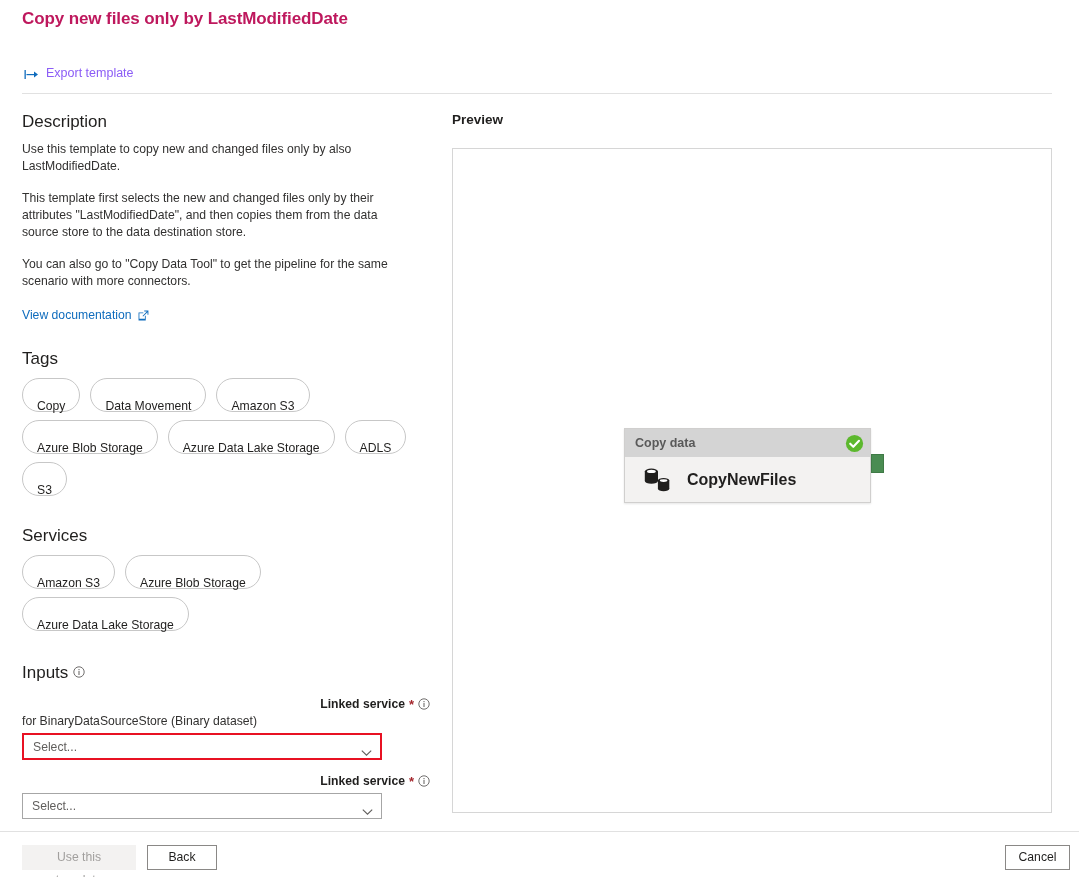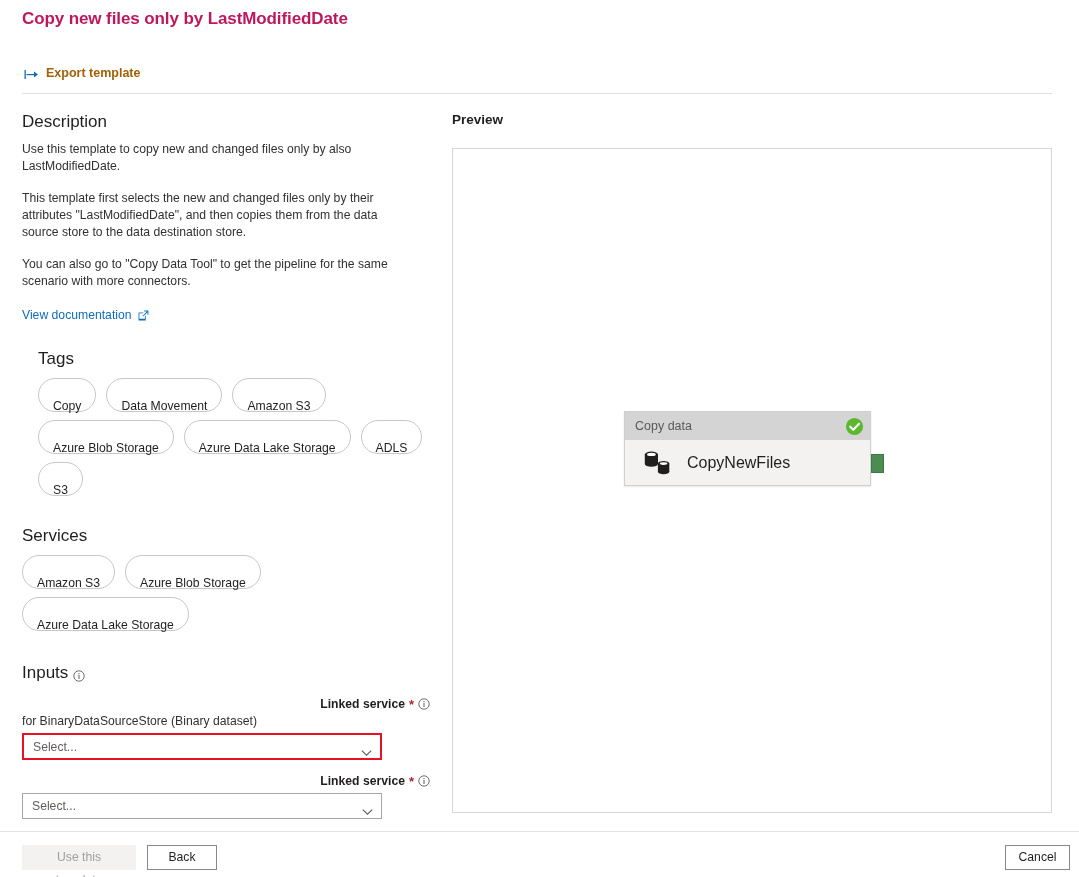--- a/index.html
+++ b/index.html
@@ -41,22 +41,21 @@
     cursor: pointer;
     padding: 2px 4px 2px 2px;
   }
   .cmd-icon {
     width: 15px;
     height: 13px;
     display: block;
   }
   .cmd-label {
     font-size: 12.5px;
-    color: #a16207;
-    font-weight: bold;
+    color: #8b5cf6;
   }
   .header-divider {
     position: absolute;
     left: 22px;
     top: 93px;
     width: 1030px;
     height: 1px;
     background: #e1e1e1;
   }
 
@@ -68,21 +67,21 @@
     width: 408px;
   }
   .section-head {
     font-size: 17px;
     font-weight: normal;
     color: #201f1e;
     margin: 0 0 9px 0;
   }
   .section-head.inputs {
     display: flex;
-    align-items: center;
+    align-items: flex-start;
     gap: 5px;
   }
   .desc-p {
     font-size: 12.2px;
     line-height: 17px;
     color: #323130;
     margin: 0 0 15px 0;
     width: 386px;
   }
   .doc-link {
@@ -110,21 +109,21 @@
     line-height: 22px;
     padding: 16px 14px;
     font-size: 12.2px;
     color: #201f1e;
     background: #fff;
     box-sizing: border-box;
     white-space: nowrap;
     cursor: default;
   }
 
-  .block-tags { margin-top: 26px; margin-left: 16px; }
+  .block-tags { margin-top: 26px; }
   .block-services { margin-top: 30px; }
   .block-inputs { margin-top: 32px; }
 
   .info-icon { width: 12px; height: 12px; display: block; }
 
   .field { margin-top: 14px; }
   .field-label {
     font-size: 12.2px;
     font-weight: bold;
     color: #201f1e;
@@ -175,27 +174,28 @@
     width: 600px;
     height: 665px;
     border: 1px solid #d6d6d6;
     background: #ffffff;
     box-sizing: border-box;
     overflow: hidden;
   }
   .node {
     position: absolute;
     left: 171px;
-    top: 262px;
+    top: 279px;
     width: 247px;
     height: 75px;
     background: #f3f2f1;
     border: 1px solid #d0cfce;
     box-sizing: border-box;
     box-shadow: 0 1px 2px rgba(0,0,0,0.10);
+    font-weight: bold;
   }
   .node-head {
     height: 28px;
     background: #d4d4d4;
     display: flex;
     align-items: center;
     justify-content: space-between;
     padding: 0 6px 0 10px;
     box-sizing: border-box;
   }

